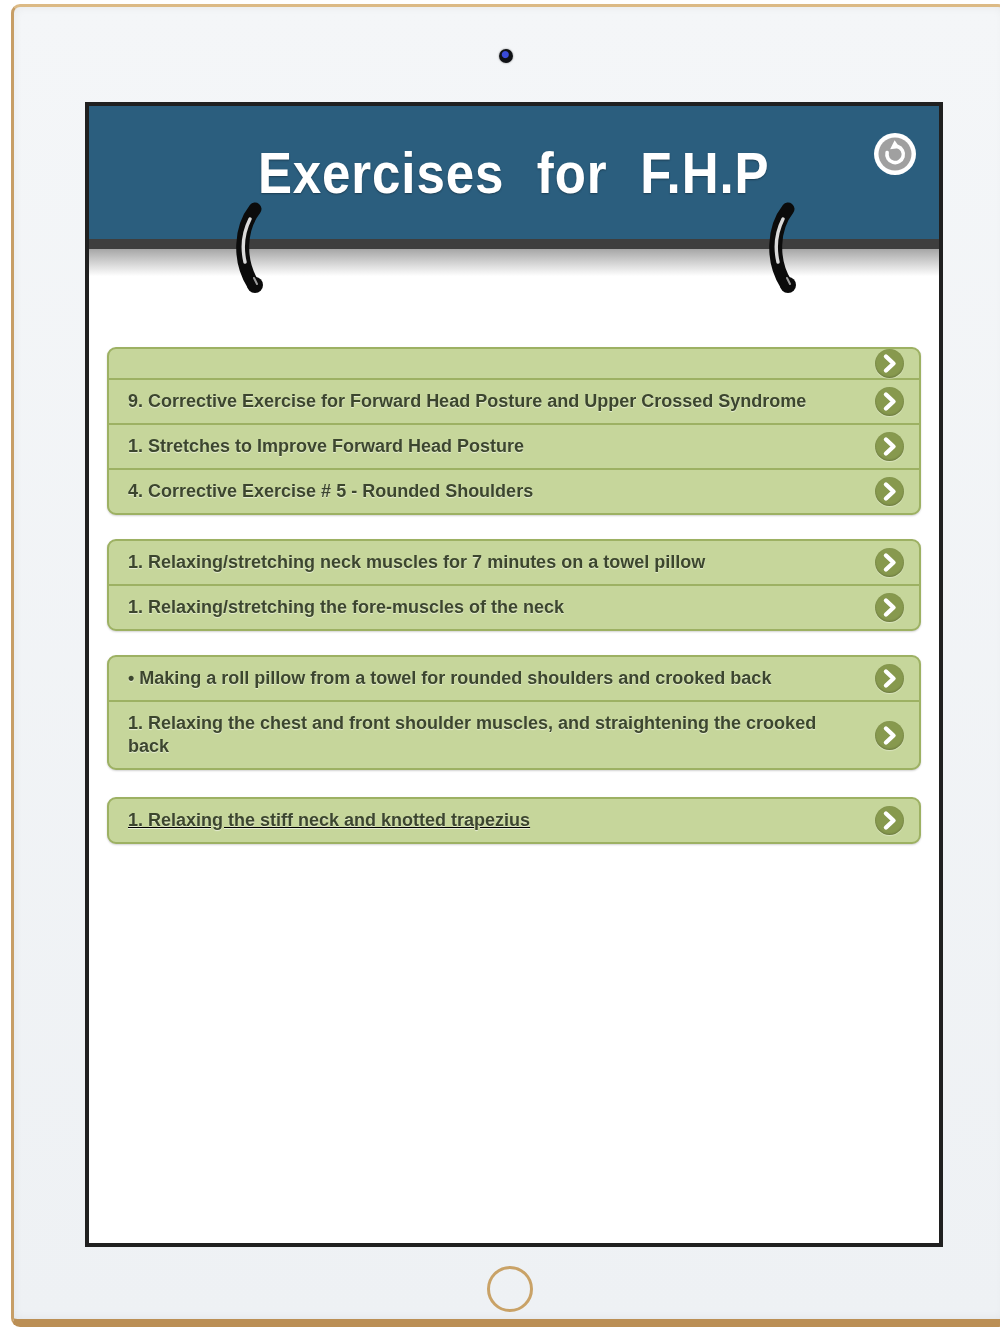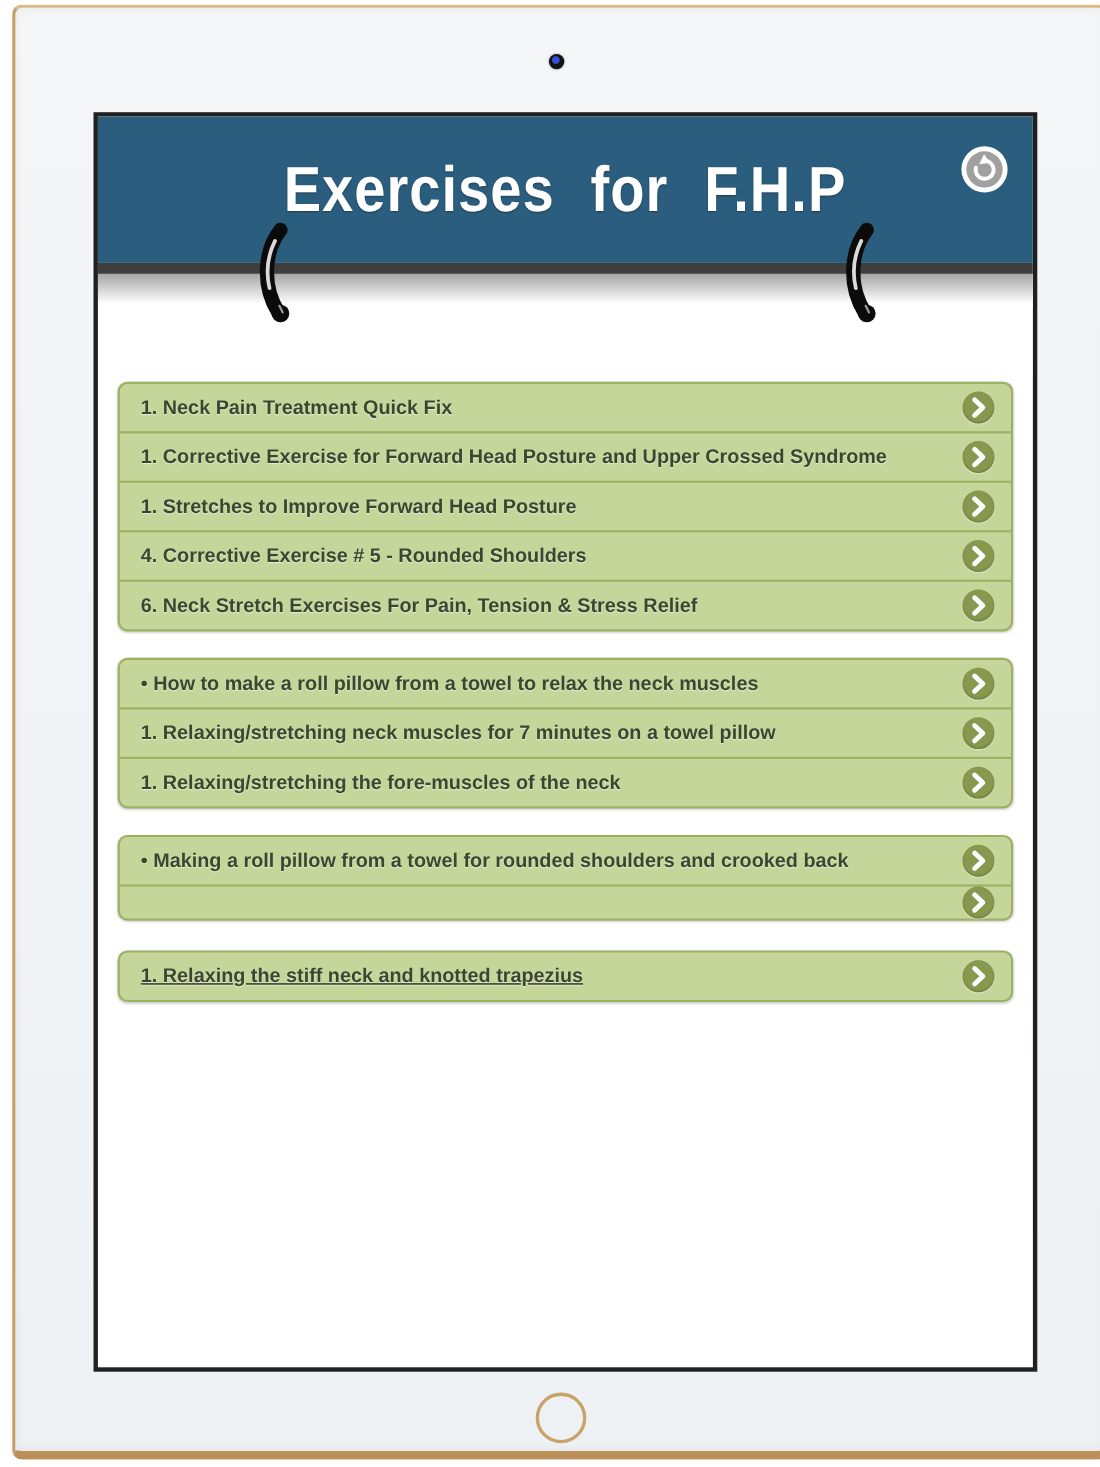--- a/index.html
+++ b/index.html
@@ -104,29 +104,28 @@
     <svg class="ring ring-right" viewBox="0 0 32 94">
       <path d="M23 7 C 8 26, 6 58, 21 82" fill="none" stroke="#0b0b0b" stroke-width="13" stroke-linecap="round"></path>
       <circle cx="23" cy="83" r="8" fill="#0b0b0b"></circle>
       <path d="M18 17 C 11 31, 10 47, 13 60" fill="none" stroke="rgba(255,255,255,0.85)" stroke-width="3.4" stroke-linecap="round"></path>
       <path d="M22 76 L25 82" stroke="rgba(255,255,255,0.6)" stroke-width="2" stroke-linecap="round"></path>
     </svg>
 
     <div class="content" id="list">
         <div class="group group-1">
           <div class="row">
-            <span class="row-label">1. Neck Pain Treatment Quick Fix</span>
   <span class="chevron">
     <svg width="29" height="29" viewBox="0 0 29 29">
       <polyline points="11,7.5 18.5,14.5 11,21.5" fill="none" stroke="#ffffff" stroke-width="4.4" stroke-linecap="round" stroke-linejoin="round"></polyline>
     </svg>
   </span>
 </div>
           <div class="row">
-            <span class="row-label">1. Corrective Exercise for Forward Head Posture and Upper Crossed Syndrome</span>
+            <span class="row-label">9. Corrective Exercise for Forward Head Posture and Upper Crossed Syndrome</span>
   <span class="chevron">
     <svg width="29" height="29" viewBox="0 0 29 29">
       <polyline points="11,7.5 18.5,14.5 11,21.5" fill="none" stroke="#ffffff" stroke-width="4.4" stroke-linecap="round" stroke-linejoin="round"></polyline>
     </svg>
   </span>
 </div>
           <div class="row">
             <span class="row-label">1. Stretches to Improve Forward Head Posture</span>
   <span class="chevron">
     <svg width="29" height="29" viewBox="0 0 29 29">
@@ -135,38 +134,22 @@
   </span>
 </div>
           <div class="row">
             <span class="row-label">4. Corrective Exercise # 5 - Rounded Shoulders</span>
   <span class="chevron">
     <svg width="29" height="29" viewBox="0 0 29 29">
       <polyline points="11,7.5 18.5,14.5 11,21.5" fill="none" stroke="#ffffff" stroke-width="4.4" stroke-linecap="round" stroke-linejoin="round"></polyline>
     </svg>
   </span>
 </div>
-          <div class="row">
-            <span class="row-label">6. Neck Stretch Exercises For Pain, Tension &amp; Stress Relief</span>
-  <span class="chevron">
-    <svg width="29" height="29" viewBox="0 0 29 29">
-      <polyline points="11,7.5 18.5,14.5 11,21.5" fill="none" stroke="#ffffff" stroke-width="4.4" stroke-linecap="round" stroke-linejoin="round"></polyline>
-    </svg>
-  </span>
-</div>
         </div>
         <div class="group group-2">
-          <div class="row">
-            <span class="row-label">• How to make a roll pillow from a towel to relax the neck muscles</span>
-  <span class="chevron">
-    <svg width="29" height="29" viewBox="0 0 29 29">
-      <polyline points="11,7.5 18.5,14.5 11,21.5" fill="none" stroke="#ffffff" stroke-width="4.4" stroke-linecap="round" stroke-linejoin="round"></polyline>
-    </svg>
-  </span>
-</div>
           <div class="row">
             <span class="row-label">1. Relaxing/stretching neck muscles for 7 minutes on a towel pillow</span>
   <span class="chevron">
     <svg width="29" height="29" viewBox="0 0 29 29">
       <polyline points="11,7.5 18.5,14.5 11,21.5" fill="none" stroke="#ffffff" stroke-width="4.4" stroke-linecap="round" stroke-linejoin="round"></polyline>
     </svg>
   </span>
 </div>
           <div class="row">
             <span class="row-label">1. Relaxing/stretching the fore-muscles of the neck</span>
@@ -180,20 +163,21 @@
         <div class="group group-3">
           <div class="row">
             <span class="row-label">• Making a roll pillow from a towel for rounded shoulders and crooked back</span>
   <span class="chevron">
     <svg width="29" height="29" viewBox="0 0 29 29">
       <polyline points="11,7.5 18.5,14.5 11,21.5" fill="none" stroke="#ffffff" stroke-width="4.4" stroke-linecap="round" stroke-linejoin="round"></polyline>
     </svg>
   </span>
 </div>
           <div class="row">
+            <span class="row-label">1. Relaxing the chest and front shoulder muscles, and straightening the crooked back</span>
   <span class="chevron">
     <svg width="29" height="29" viewBox="0 0 29 29">
       <polyline points="11,7.5 18.5,14.5 11,21.5" fill="none" stroke="#ffffff" stroke-width="4.4" stroke-linecap="round" stroke-linejoin="round"></polyline>
     </svg>
   </span>
 </div>
         </div>
         <div class="group group-4">
           <div class="row">
             <span class="row-label">1. Relaxing the stiff neck and knotted trapezius</span>

